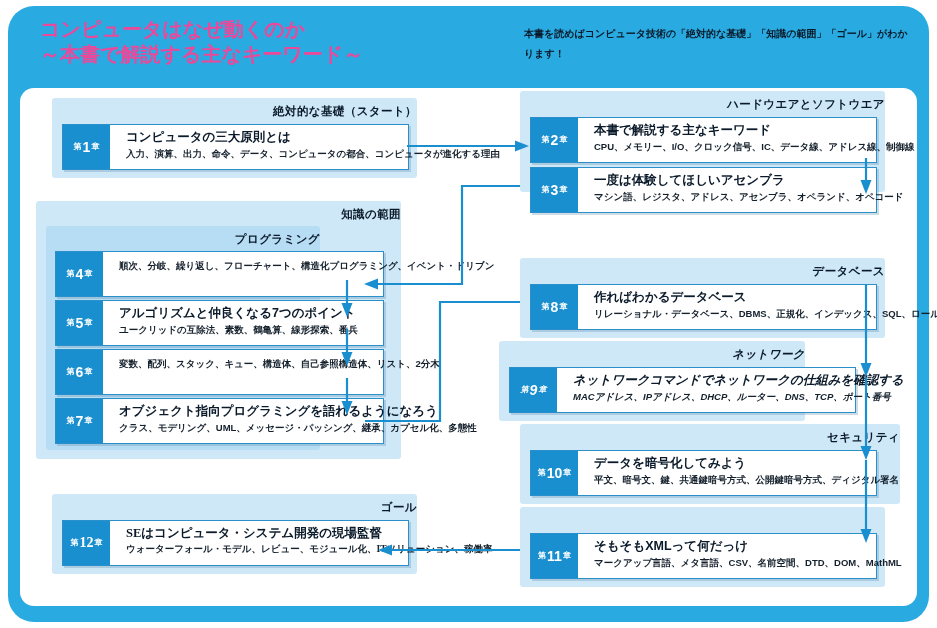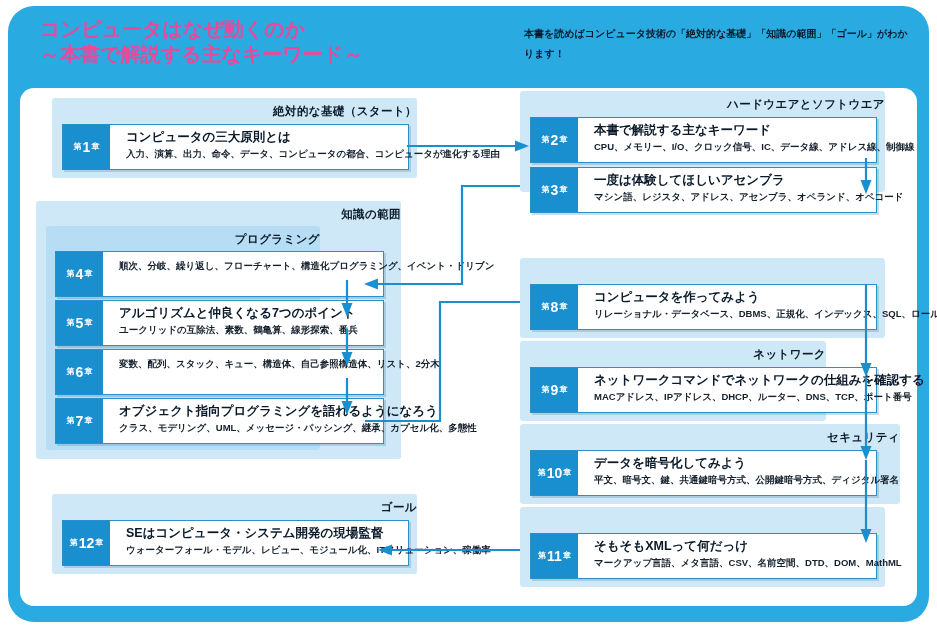--- a/index.html
+++ b/index.html
@@ -142,21 +142,21 @@
               <span>章</span>
           </div>
           <div class="card-body">
             <div class="c-title">オブジェクト指向プログラミングを語れるようになろう</div>
             <div class="c-sub">クラス、モデリング、UML、メッセージ・パッシング、継承、カプセル化、多態性</div>
           </div>
         </div>
       </div>
     </div>
 
-    <div class="grp" style="left:32px;top:406px;width:365px;height:80px;">
+    <div class="grp" style="left:32px;top:406px;width:365px;height:80px;font-family:Liberation Serif, serif;">
       <div class="grp-title">ゴール</div>
       <div class="card" style="left:10px;top:26px;width:345px;height:44px;">
         <div class="badge">
           <span>第</span>
             <span class="num">12</span>
             <span>章</span>
         </div>
         <div class="card-body">
           <div class="c-title">SEはコンピュータ・システム開発の現場監督</div>
           <div class="c-sub">ウォーターフォール・モデル、レビュー、モジュール化、ITソリューション、稼働率</div>
@@ -186,34 +186,35 @@
             <span>章</span>
         </div>
         <div class="card-body">
           <div class="c-title">一度は体験してほしいアセンブラ</div>
           <div class="c-sub">マシン語、レジスタ、アドレス、アセンブラ、オペランド、オペコード</div>
         </div>
       </div>
     </div>
 
     <div class="grp" style="left:500px;top:170px;width:365px;height:80px;">
+      <div class="grp-title">データベース</div>
       <div class="card" style="left:10px;top:26px;width:345px;height:44px;">
         <div class="badge">
           <span>第</span>
             <span class="num">8</span>
             <span>章</span>
         </div>
         <div class="card-body">
-          <div class="c-title">コンピュータを作ってみよう</div>
+          <div class="c-title">作ればわかるデータベース</div>
           <div class="c-sub">リレーショナル・データベース、DBMS、正規化、インデックス、SQL、ロールバック</div>
         </div>
       </div>
     </div>
 
-    <div class="grp" style="left:500px;top:253px;width:306px;height:80px;">
+    <div class="grp" style="left:479px;top:253px;width:306px;height:80px;font-style:italic;">
       <div class="grp-title">ネットワーク</div>
       <div class="card" style="left:10px;top:26px;width:345px;height:44px;">
         <div class="badge">
           <span>第</span>
             <span class="num">9</span>
             <span>章</span>
         </div>
         <div class="card-body">
           <div class="c-title">ネットワークコマンドでネットワークの仕組みを確認する</div>
           <div class="c-sub">MACアドレス、IPアドレス、DHCP、ルーター、DNS、TCP、ポート番号</div>

